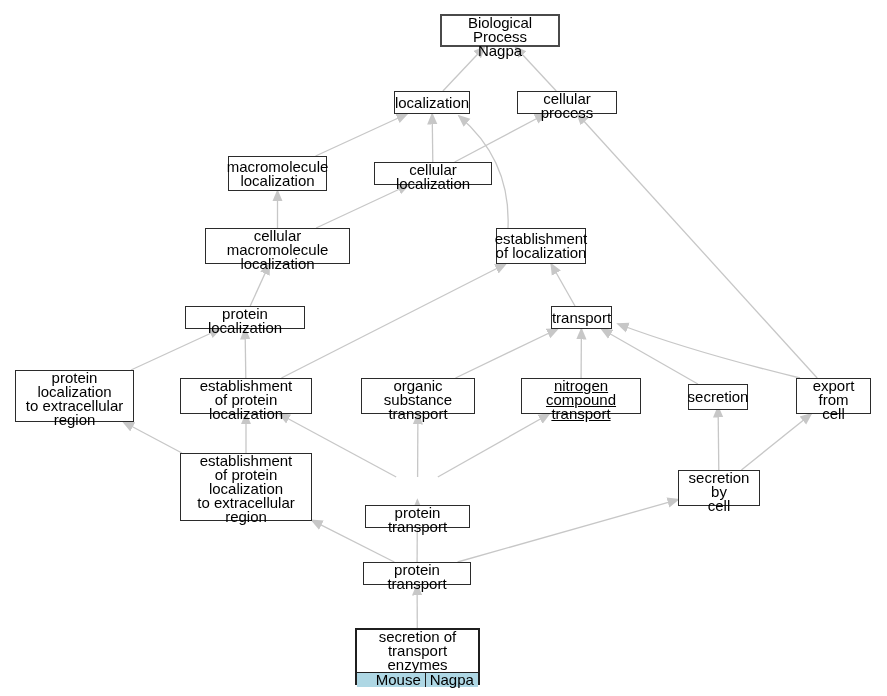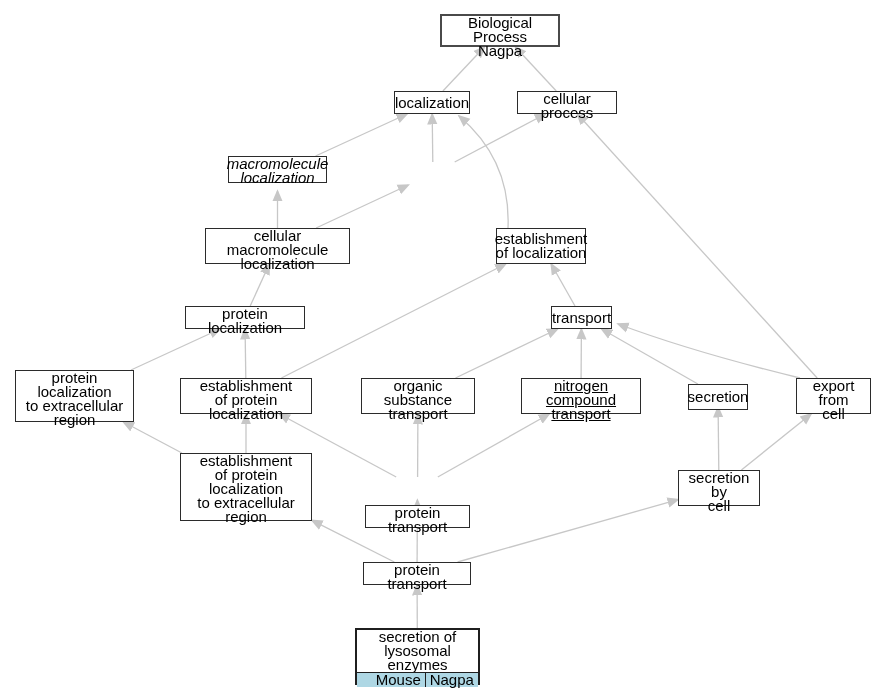--- a/index.html
+++ b/index.html
@@ -116,23 +116,26 @@
       <div class="node root" style="left: 440px; top: 14px; width: 120px; height: 33px;">
         <div class="node-label">Biological Process
 Nagpa</div>
       </div>
       <div class="node" style="left: 394px; top: 91px; width: 76px; height: 23px;">
         <div class="node-label">localization</div>
       </div>
       <div class="node" style="left: 517px; top: 91px; width: 100px; height: 23px;">
         <div class="node-label">cellular process</div>
       </div>
-      <div class="node" style="left: 228px; top: 156px; width: 99px; height: 27px; font-style: italic;">
+      <div class="node" style="left: 228px; top: 156px; width: 99px; height: 35px;">
         <div class="node-label">macromolecule
 localization</div>
+      </div>
+      <div class="node" style="left: 374px; top: 162px; width: 118px; height: 23px;">
+        <div class="node-label">cellular localization</div>
       </div>
       <div class="node" style="left: 205px; top: 228px; width: 145px; height: 36px;">
         <div class="node-label">cellular macromolecule
 localization</div>
       </div>
       <div class="node" style="left: 496px; top: 228px; width: 90px; height: 36px;">
         <div class="node-label">establishment
 of localization</div>
       </div>
       <div class="node" style="left: 185px; top: 306px; width: 120px; height: 23px;">
@@ -176,20 +179,20 @@
       </div>
       <div class="node" style="left: 678px; top: 470px; width: 82px; height: 36px;">
         <div class="node-label">secretion by
 cell</div>
       </div>
       <div class="node" style="left: 363px; top: 562px; width: 108px; height: 23px;">
         <div class="node-label">protein transport</div>
       </div>
       <div class="node highlight" style="left: 355px; top: 628px; width: 125px; height: 57px;">
         <div class="node-label">secretion of
-lysosomal enzymes</div>
+transport enzymes</div>
         <div class="node-table" style="background: rgb(174, 215, 228); padding-left: 15px;">
           <div class="node-cell">Mouse</div>
           <div class="node-cell">Nagpa</div>
         </div>
       </div>
     </div>
 </div>
 
 </body></html>

